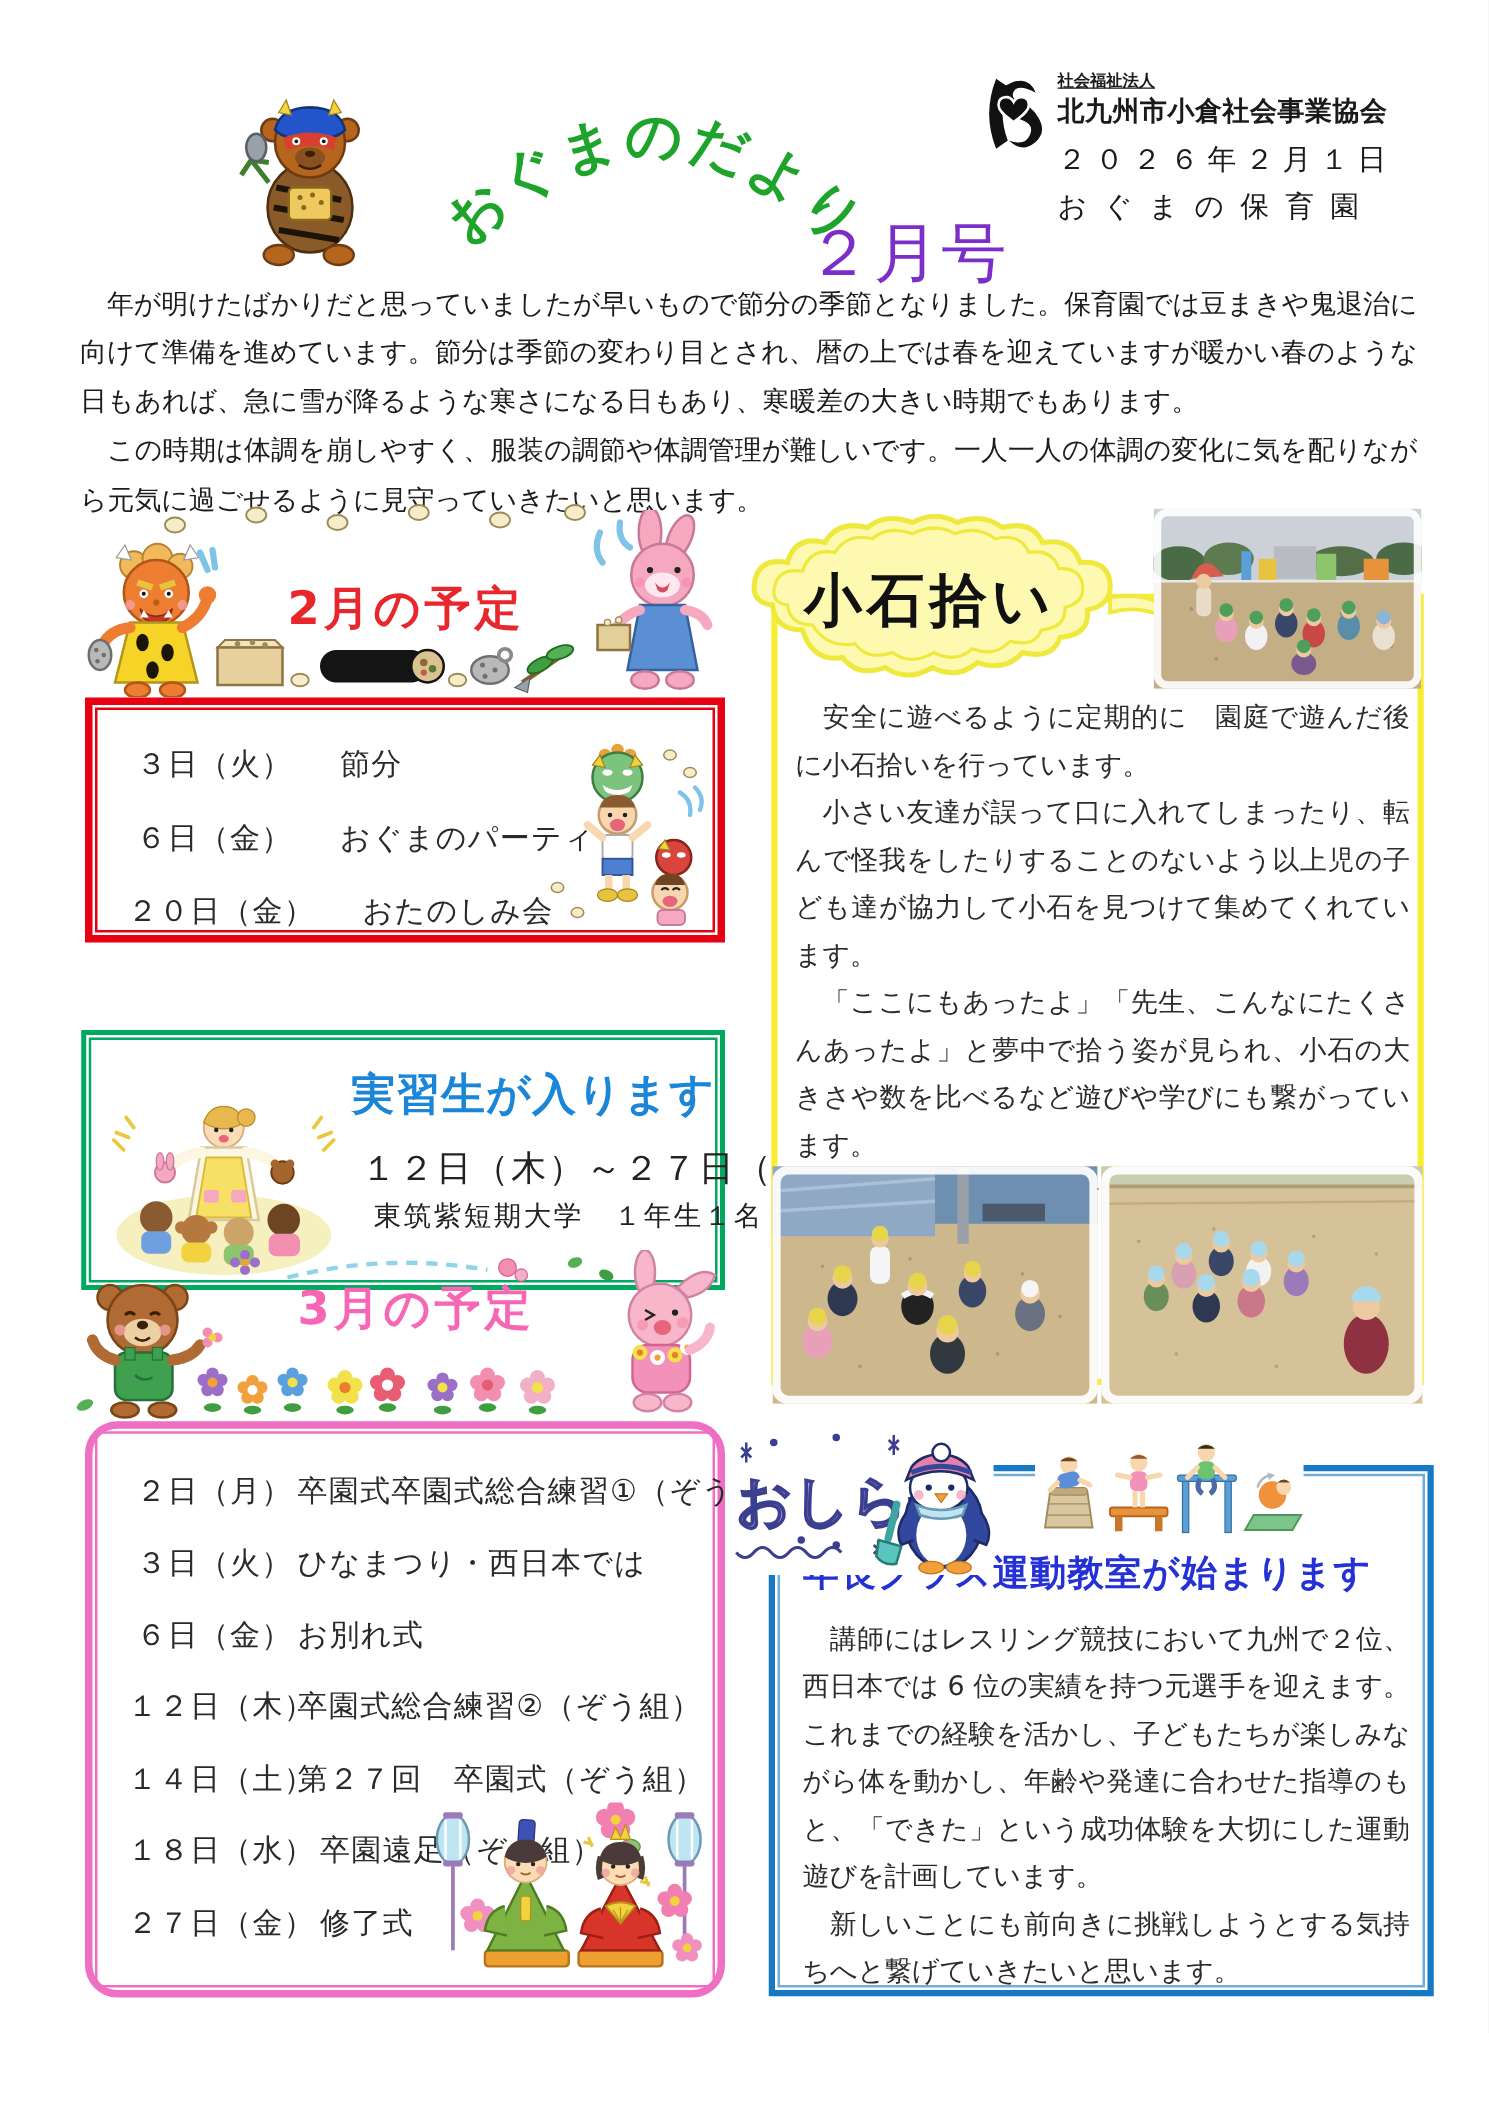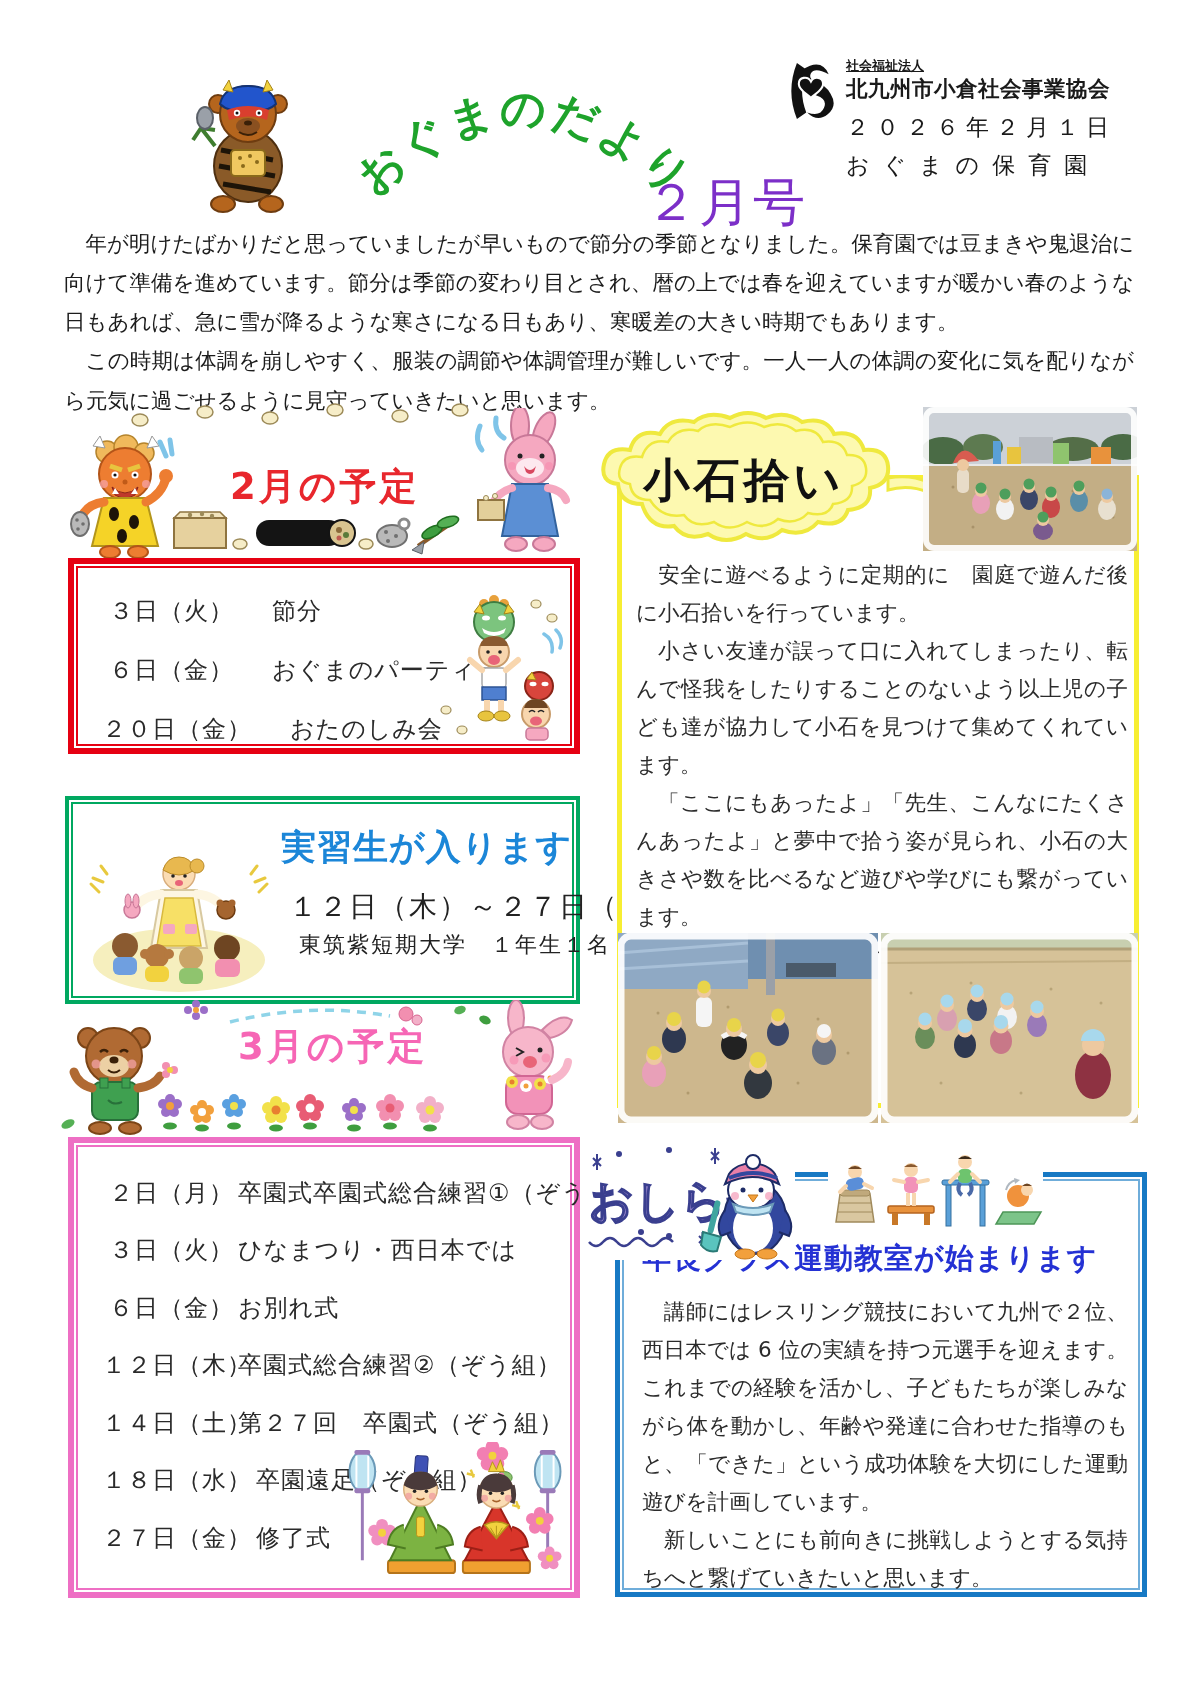--- a/index.html
+++ b/index.html
@@ -249,21 +249,21 @@
           <ellipse cx="113" cy="94" rx="3.5" ry="2.2" fill="#fff"></ellipse>
         <circle cx="104" cy="124" r="14" fill="#f8d6ae" stroke="#c89b6a" stroke-width="2"></circle>
         <path d="M92 118 q2 -9 12 -9 q10 0 12 9" fill="#6e4522"></path>
         <path d="M97 122 q3 -3 6 0 M106 122 q3 -3 6 0" stroke="#222" stroke-width="1.6" fill="none"></path>
         <ellipse cx="104" cy="131" rx="6" ry="4.5" fill="#e86478"></ellipse>
         <rect x="94" y="138" width="22" height="12" rx="4" fill="#f5a8c0" stroke="#c87898" stroke-width="1.5"></rect>
       </svg>
     </div>
   </div>
 
-  <div class="abs dbox grn-box" style="left:65px;top:796px;width:515px;height:208px;font-family:Liberation Serif, serif;">
+  <div class="abs dbox grn-box" style="left:65px;top:824px;width:515px;height:208px;font-family:Liberation Serif, serif;">
     <div class="inner">
       <svg class="abs" style="left:14px;top:36px;" width="185" height="158" viewBox="0 0 185 158">
         <ellipse cx="92" cy="120" rx="86" ry="32" fill="#f6efbe"></ellipse>
         <path d="M12 52 l-8 -8 M16 42 l-10 -4 M20 34 l-6 -8" stroke="#e8c93e" stroke-width="3" stroke-linecap="round"></path>
         <path d="M172 52 l8 -8 M168 42 l10 -4 M164 34 l6 -8" stroke="#e8c93e" stroke-width="3" stroke-linecap="round"></path>
         <circle cx="92" cy="34" r="16" fill="#fbdcb4" stroke="#d8ad7c" stroke-width="1.5"></circle>
         <path d="M76 30 q4 -13 16 -13 q12 0 16 13 q-8 5 -16 5 q-8 0 -16 -5z" fill="#e8b84f" stroke="#bb8c2a"></path>
         <circle cx="110" cy="26" r="7" fill="#e8b84f" stroke="#bb8c2a"></circle>
         <circle cx="86" cy="36" r="1.8" fill="#222"></circle>
           <circle cx="98" cy="36" r="1.8" fill="#222"></circle>
@@ -434,21 +434,21 @@
        <circle cx="62" cy="84" r="6" fill="#f2e14a"></circle>
         <circle cx="62" cy="84" r="2.5" fill="#e87f30"></circle>
        <circle cx="72" cy="78" r="6" fill="#fff"></circle>
         <circle cx="72" cy="78" r="2.5" fill="#f2a03c"></circle>
       </g>
     <path d="M74 80 q14 -6 16 -18" stroke="#f7b6ca" stroke-width="8" fill="none" stroke-linecap="round"></path>
     <ellipse cx="40" cy="122" rx="11" ry="7" fill="#f7b6ca" stroke="#d183a3" stroke-width="2"></ellipse>
     <ellipse cx="64" cy="122" rx="11" ry="7" fill="#f7b6ca" stroke="#d183a3" stroke-width="2"></ellipse>
   </svg>
 
-  <div class="abs dbox pnk-box" style="left:68px;top:1137px;width:512px;height:461px;">
+  <div class="abs dbox pnk-box" style="left:68px;top:1137px;width:512px;height:461px;border-radius:26px;">
     <div class="inner">
       <div class="sched mar-sched" style="top:4px;">
         <div class="srow">
             <span class="sdate">２日（月）</span>
             <span class="sname">卒園式卒園式総合練習①（ぞう組）</span>
           </div>
         <div class="srow">
             <span class="sdate">３日（火）</span>
             <span class="sname">ひなまつり・西日本では</span>
           </div>

